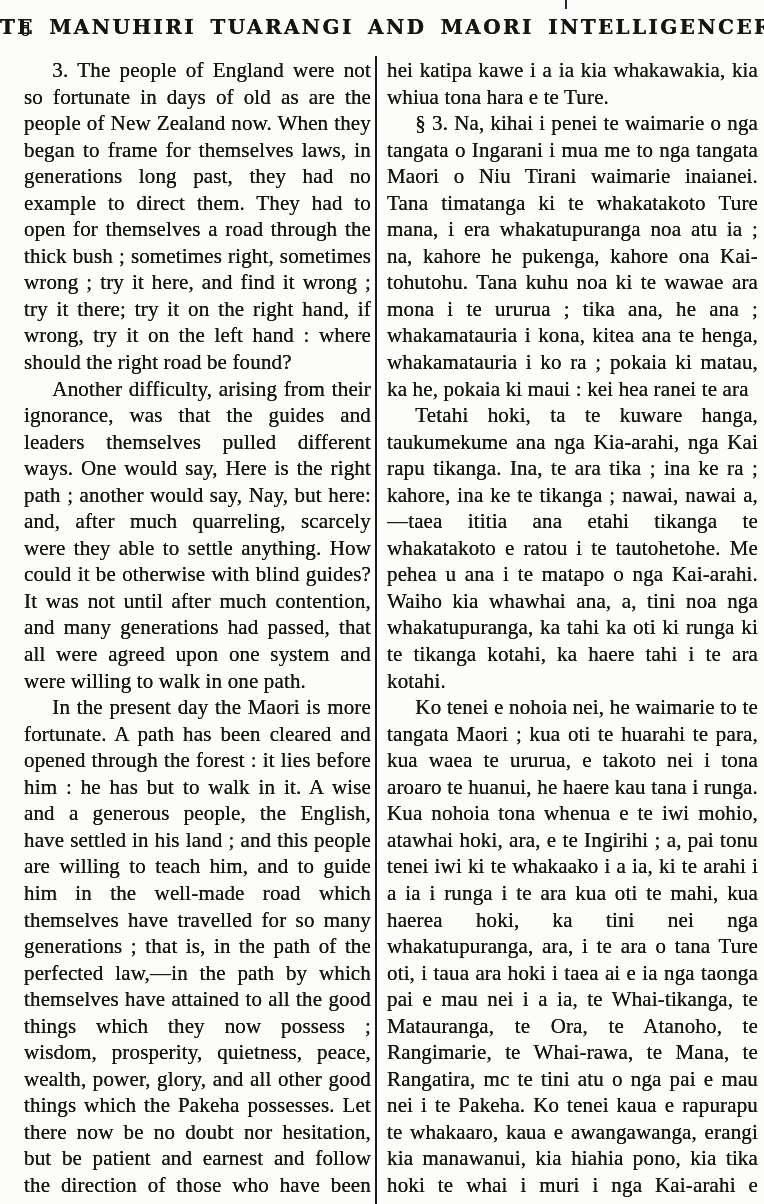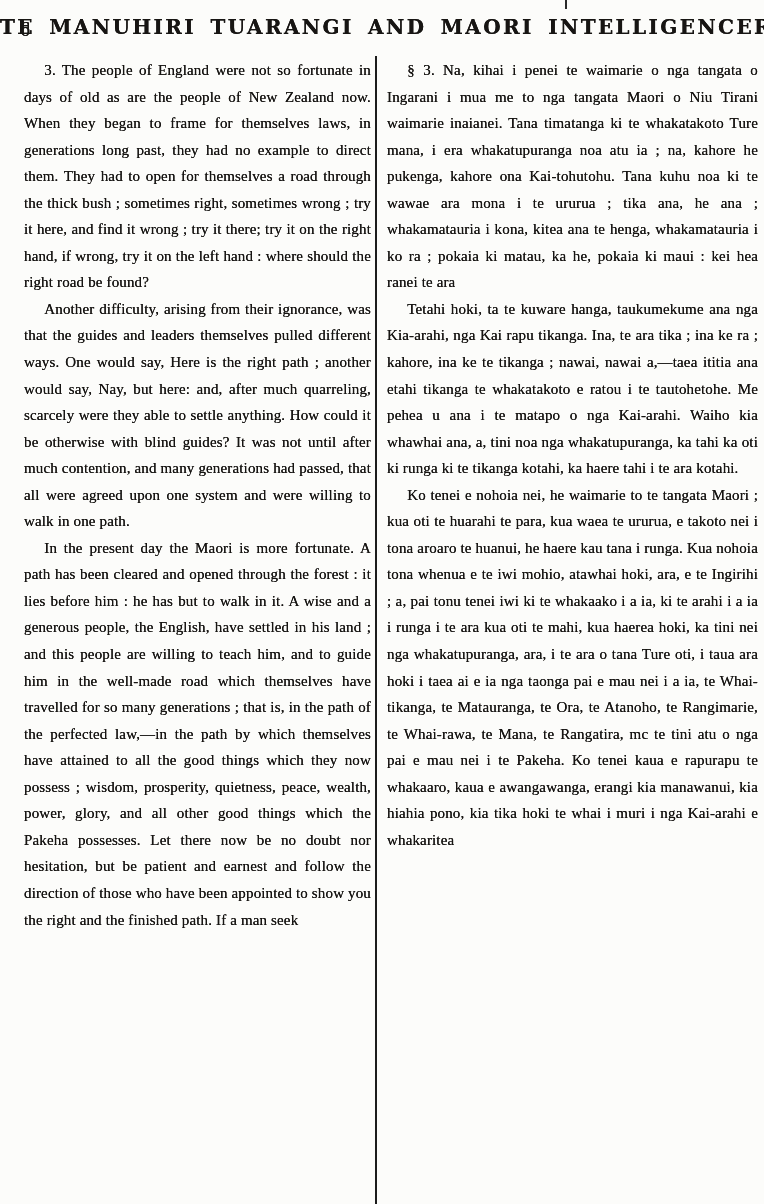--- a/index.html
+++ b/index.html
@@ -32,21 +32,21 @@
     background: #2a2a2a;
   }
   .columns { position: absolute; top: 54px; bottom: 0; left: 0; right: 0; }
   .divider {
     position: absolute; left: 375px; top: 2px; bottom: 0; width: 2px;
     background: #1c1c1c;
   }
   .col {
     position: absolute; top: 0; bottom: 0;
     text-align: justify;
-    font-size: 15px;
+    font-size: 21px;
     line-height: 26.55px;
     letter-spacing: 0.15px;
     overflow: hidden;
   }
   .col-left  { left: 24px;  width: 347px; padding-top: 3px; }
   .col-right { left: 387px; width: 371px; padding-top: 3px; }
   .col p { margin: 0; text-indent: 1.35em; }
   .col p.no-indent { text-indent: 0; }
 </style>
 </head>
@@ -64,19 +64,20 @@
 
     <section class="col col-left">
       <p>3. The people of England were not so fortunate in days of old as are the people of New Zealand now. When they began to frame for themselves laws, in generations long past, they had no example to direct them. They had to open for themselves a road through the thick bush ; sometimes right, sometimes wrong ; try it here, and find it wrong ; try it there; try it on the right hand, if wrong, try it on the left hand : where should the right road be found?</p>
       <p>Another difficulty, arising from their ignorance, was that the guides and leaders themselves pulled different ways. One would say, Here is the right path ; another would say, Nay, but here: and, after much quarreling, scarcely were they able to settle anything. How could it be otherwise with blind guides? It was not until after much contention, and many generations had passed, that all were agreed upon one system and were willing to walk in one path.</p>
       <p>In the present day the Maori is more fortunate. A path has been cleared and opened through the forest : it lies before him : he has but to walk in it. A wise and a generous people, the English, have settled in his land ; and this people are willing to teach him, and to guide him in the well-made road which themselves have travelled for so many generations ; that is, in the path of the perfected law,—in the path by which themselves have attained to all the good things which they now possess ; wisdom, prosperity, quietness, peace, wealth, power, glory, and all other good things which the Pakeha possesses. Let there now be no doubt nor hesitation, but be patient and earnest and follow the direction of those who have been appointed to show you the right and the finished path. If a man seek</p>
     </section>
 
     <div class="divider"></div>
 
     <section class="col col-right">
+      <p class="no-indent">hei katipa kawe i a ia kia whakawakia, kia whiua tona hara e te Ture.</p>
       <p>§ 3. Na, kihai i penei te waimarie o nga tangata o Ingarani i mua me to nga tangata Maori o Niu Tirani waimarie inaianei. Tana timatanga ki te whakatakoto Ture mana, i era whakatupuranga noa atu ia ; na, kahore he pukenga, kahore ona Kai-tohutohu. Tana kuhu noa ki te wawae ara mona i te ururua ; tika ana, he ana ; whakamatauria i kona, kitea ana te henga, whakamatauria i ko ra ; pokaia ki matau, ka he, pokaia ki maui : kei hea ranei te ara</p>
       <p>Tetahi hoki, ta te kuware hanga, taukumekume ana nga Kia-arahi, nga Kai rapu tikanga. Ina, te ara tika ; ina ke ra ; kahore, ina ke te tikanga ; nawai, nawai a,—taea ititia ana etahi tikanga te whakatakoto e ratou i te tautohetohe. Me pehea u ana i te matapo o nga Kai-arahi. Waiho kia whawhai ana, a, tini noa nga whakatupuranga, ka tahi ka oti ki runga ki te tikanga kotahi, ka haere tahi i te ara kotahi.</p>
       <p>Ko tenei e nohoia nei, he waimarie to te tangata Maori ; kua oti te huarahi te para, kua waea te ururua, e takoto nei i tona aroaro te huanui, he haere kau tana i runga. Kua nohoia tona whenua e te iwi mohio, atawhai hoki, ara, e te Ingirihi ; a, pai tonu tenei iwi ki te whakaako i a ia, ki te arahi i a ia i runga i te ara kua oti te mahi, kua haerea hoki, ka tini nei nga whakatupuranga, ara, i te ara o tana Ture oti, i taua ara hoki i taea ai e ia nga taonga pai e mau nei i a ia, te Whai-tikanga, te Matauranga, te Ora, te Atanoho, te Rangimarie, te Whai-rawa, te Mana, te Rangatira, mc te tini atu o nga pai e mau nei i te Pakeha. Ko tenei kaua e rapurapu te whakaaro, kaua e awangawanga, erangi kia manawanui, kia hiahia pono, kia tika hoki te whai i muri i nga Kai-arahi e whakaritea</p>
     </section>
 
   </div>
 </div>
 
 </body></html>

